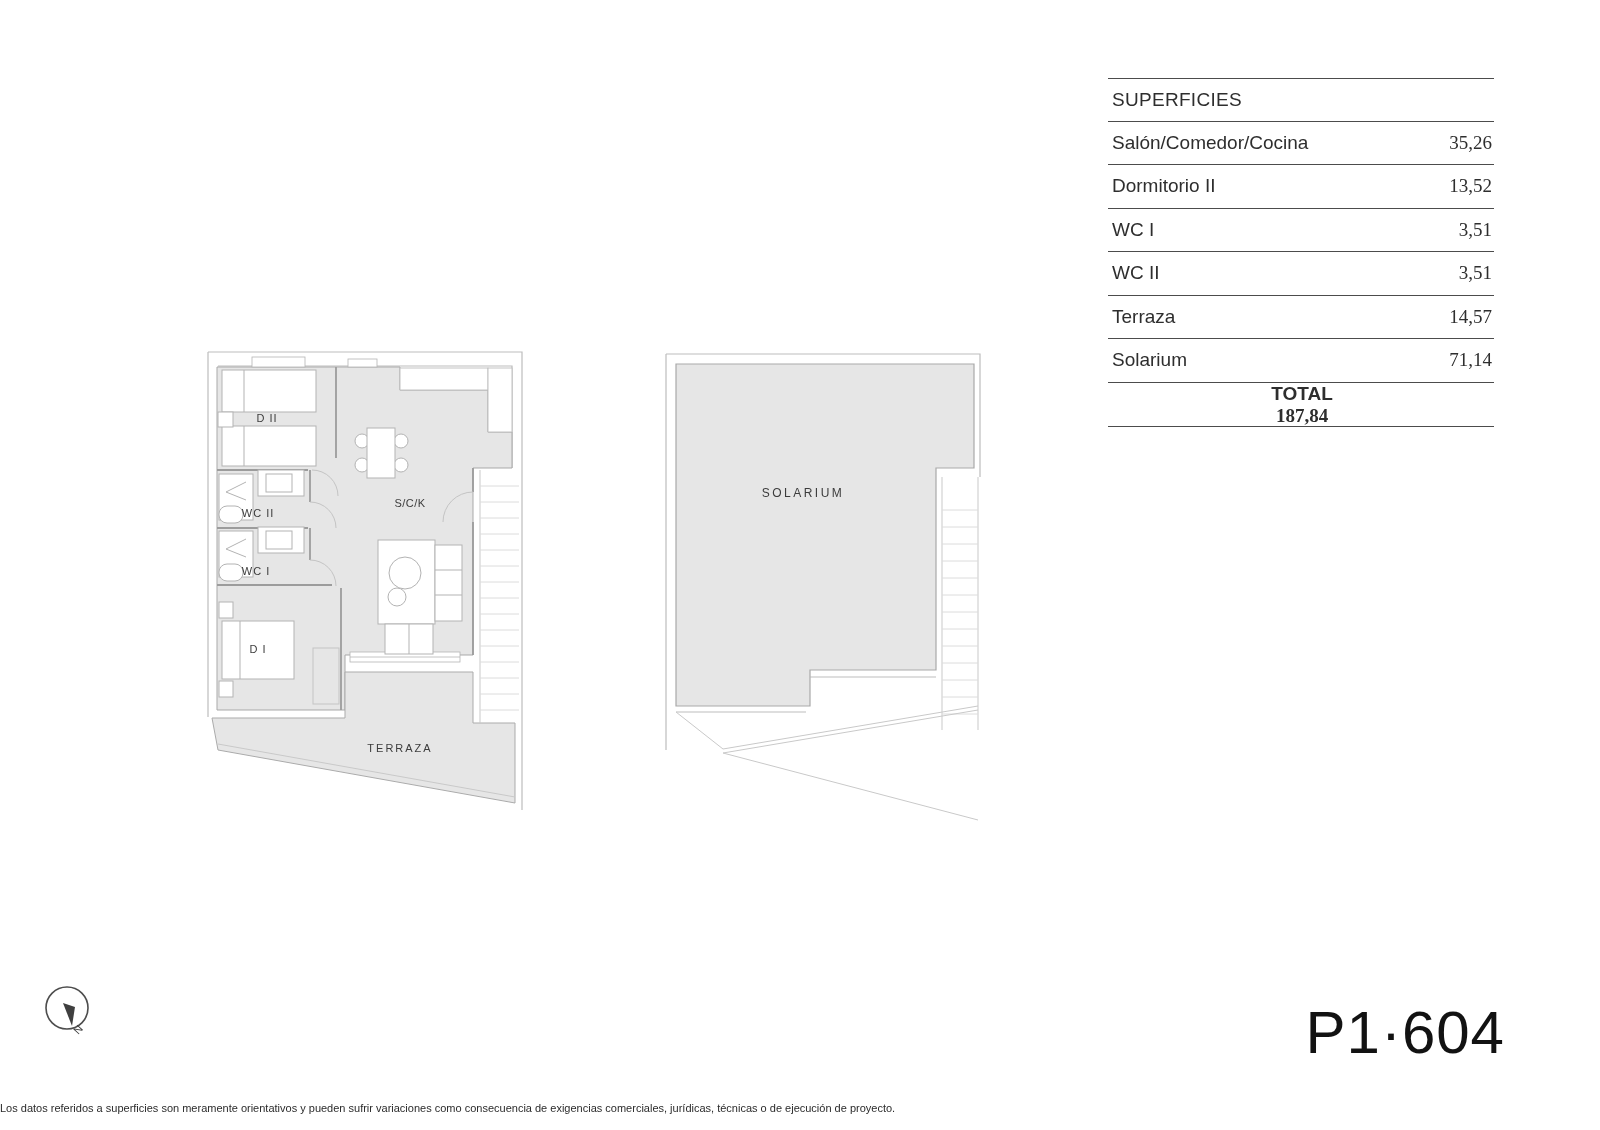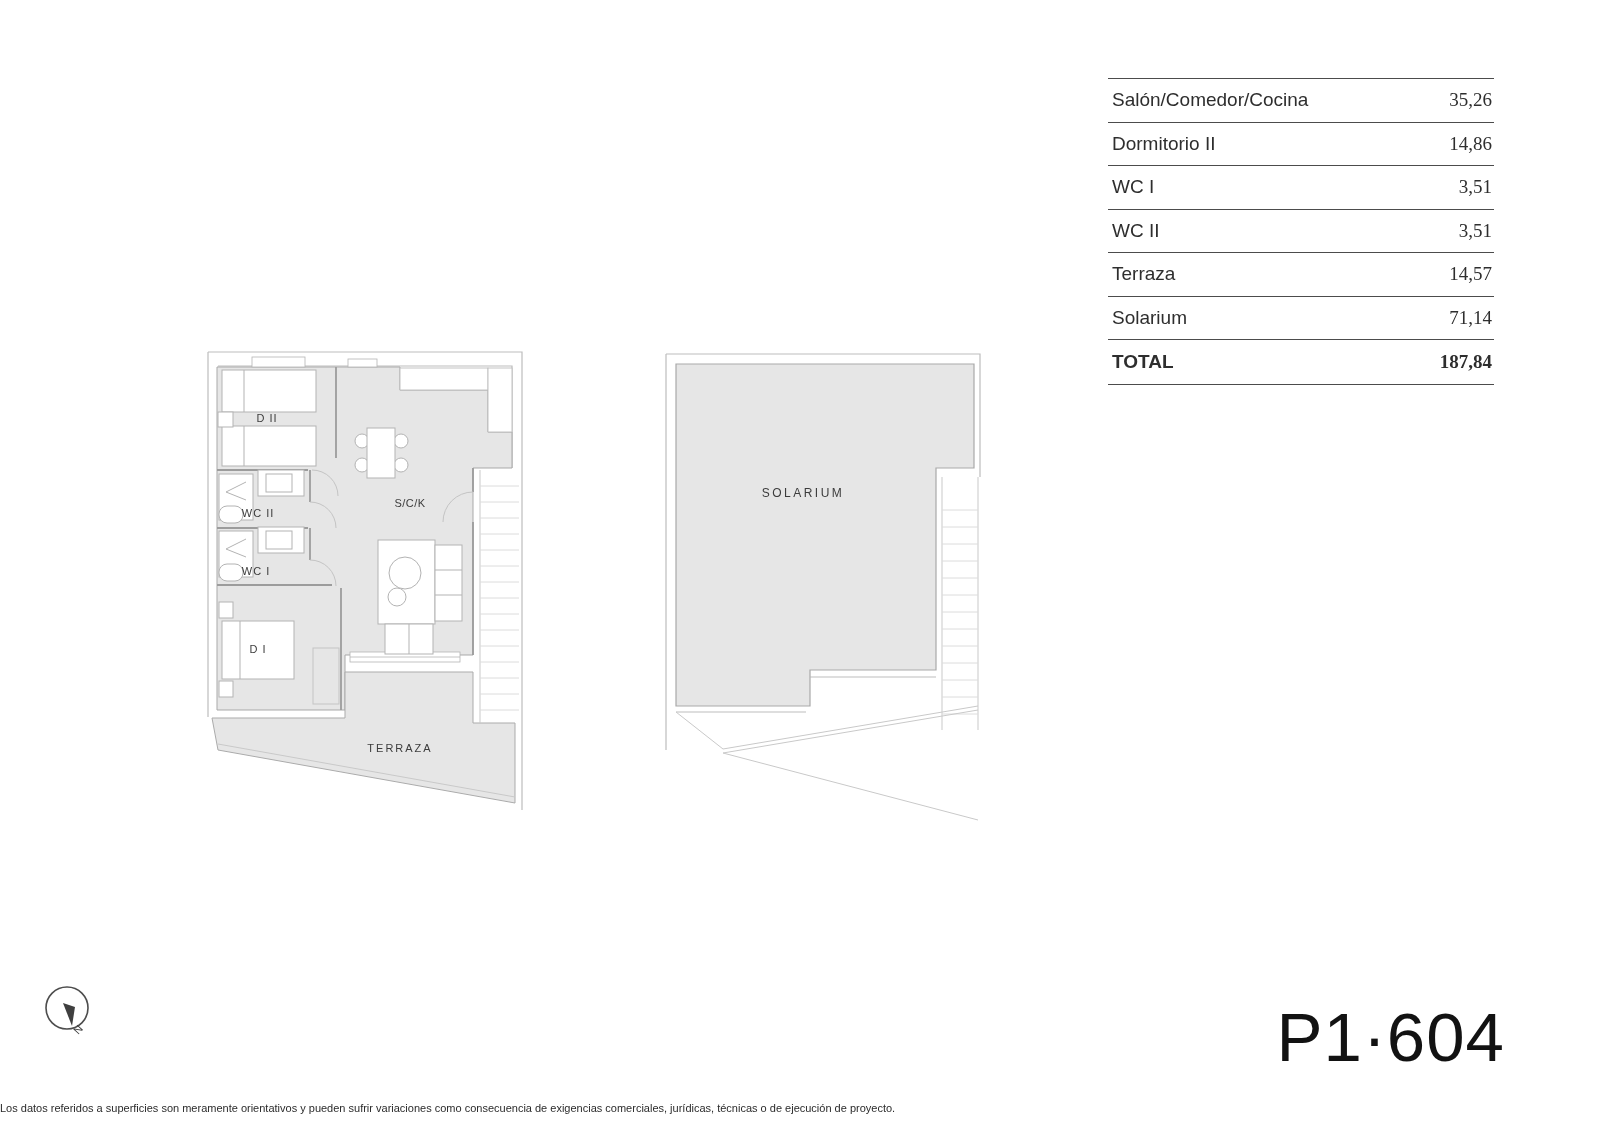--- a/index.html
+++ b/index.html
@@ -17,37 +17,37 @@
   }
   .sup-header{
     height:42.5px;line-height:42.5px;border-bottom:1.5px solid #4c4c4c;
     padding-left:4px;letter-spacing:.3px;
   }
   .sup-row{
     height:43.5px;display:flex;justify-content:space-between;align-items:center;
     border-bottom:1.5px solid #4c4c4c;padding:0 2px 0 4px;
   }
   .sup-row:last-child{border-bottom:none;}
-  .sup-row.total{font-weight:bold;}
+  .sup-row.total{font-weight:bold;flex-direction:column;}
   .sup-row .val{text-align:left;font-family:Liberation Serif, serif;}
 
   
   .plan-svg{position:absolute;}
   #left-plan{left:190px;top:340px;}
   #solarium-plan{left:655px;top:340px;}
   .room-label{
     font-family:"Liberation Sans", sans-serif;fill:#3c3c3c;
   }
 
   
   #compass{position:absolute;left:38px;top:962px;}
 
   
   .plan-code{
-    position:absolute;right:95px;top:1003px;font-size:69px;color:#121212;
+    position:absolute;right:95px;top:1003px;font-size:60px;color:#121212;
     line-height:1;letter-spacing:1px;
   }
 
   
   .disclaimer{
     position:absolute;left:0;right:0;top:1102px;
     font-size:11px;color:#2b2b2b;
   }
 </style>
 </head>
@@ -213,27 +213,28 @@
     <path d="M676,712 L723,749"></path>
     <path d="M723,749 L978,706"></path>
     <path d="M723,753 L978,710"></path>
     <path d="M723,753 L978,820"></path>
   </g>
 
   <text class="room-label" x="803" y="497" font-size="12" letter-spacing="2.5" text-anchor="middle">SOLARIUM</text>
 </svg>
 
 <div class="sup-table">
+  <div class="sup-header">SUPERFICIES</div>
   <div class="sup-row">
     <span>Salón/Comedor/Cocina</span>
     <span class="val">35,26</span>
   </div>
   <div class="sup-row">
     <span>Dormitorio II</span>
-    <span class="val">14,86</span>
+    <span class="val">13,52</span>
   </div>
   <div class="sup-row">
     <span>WC I</span>
     <span class="val">3,51</span>
   </div>
   <div class="sup-row">
     <span>WC II</span>
     <span class="val">3,51</span>
   </div>
   <div class="sup-row">

